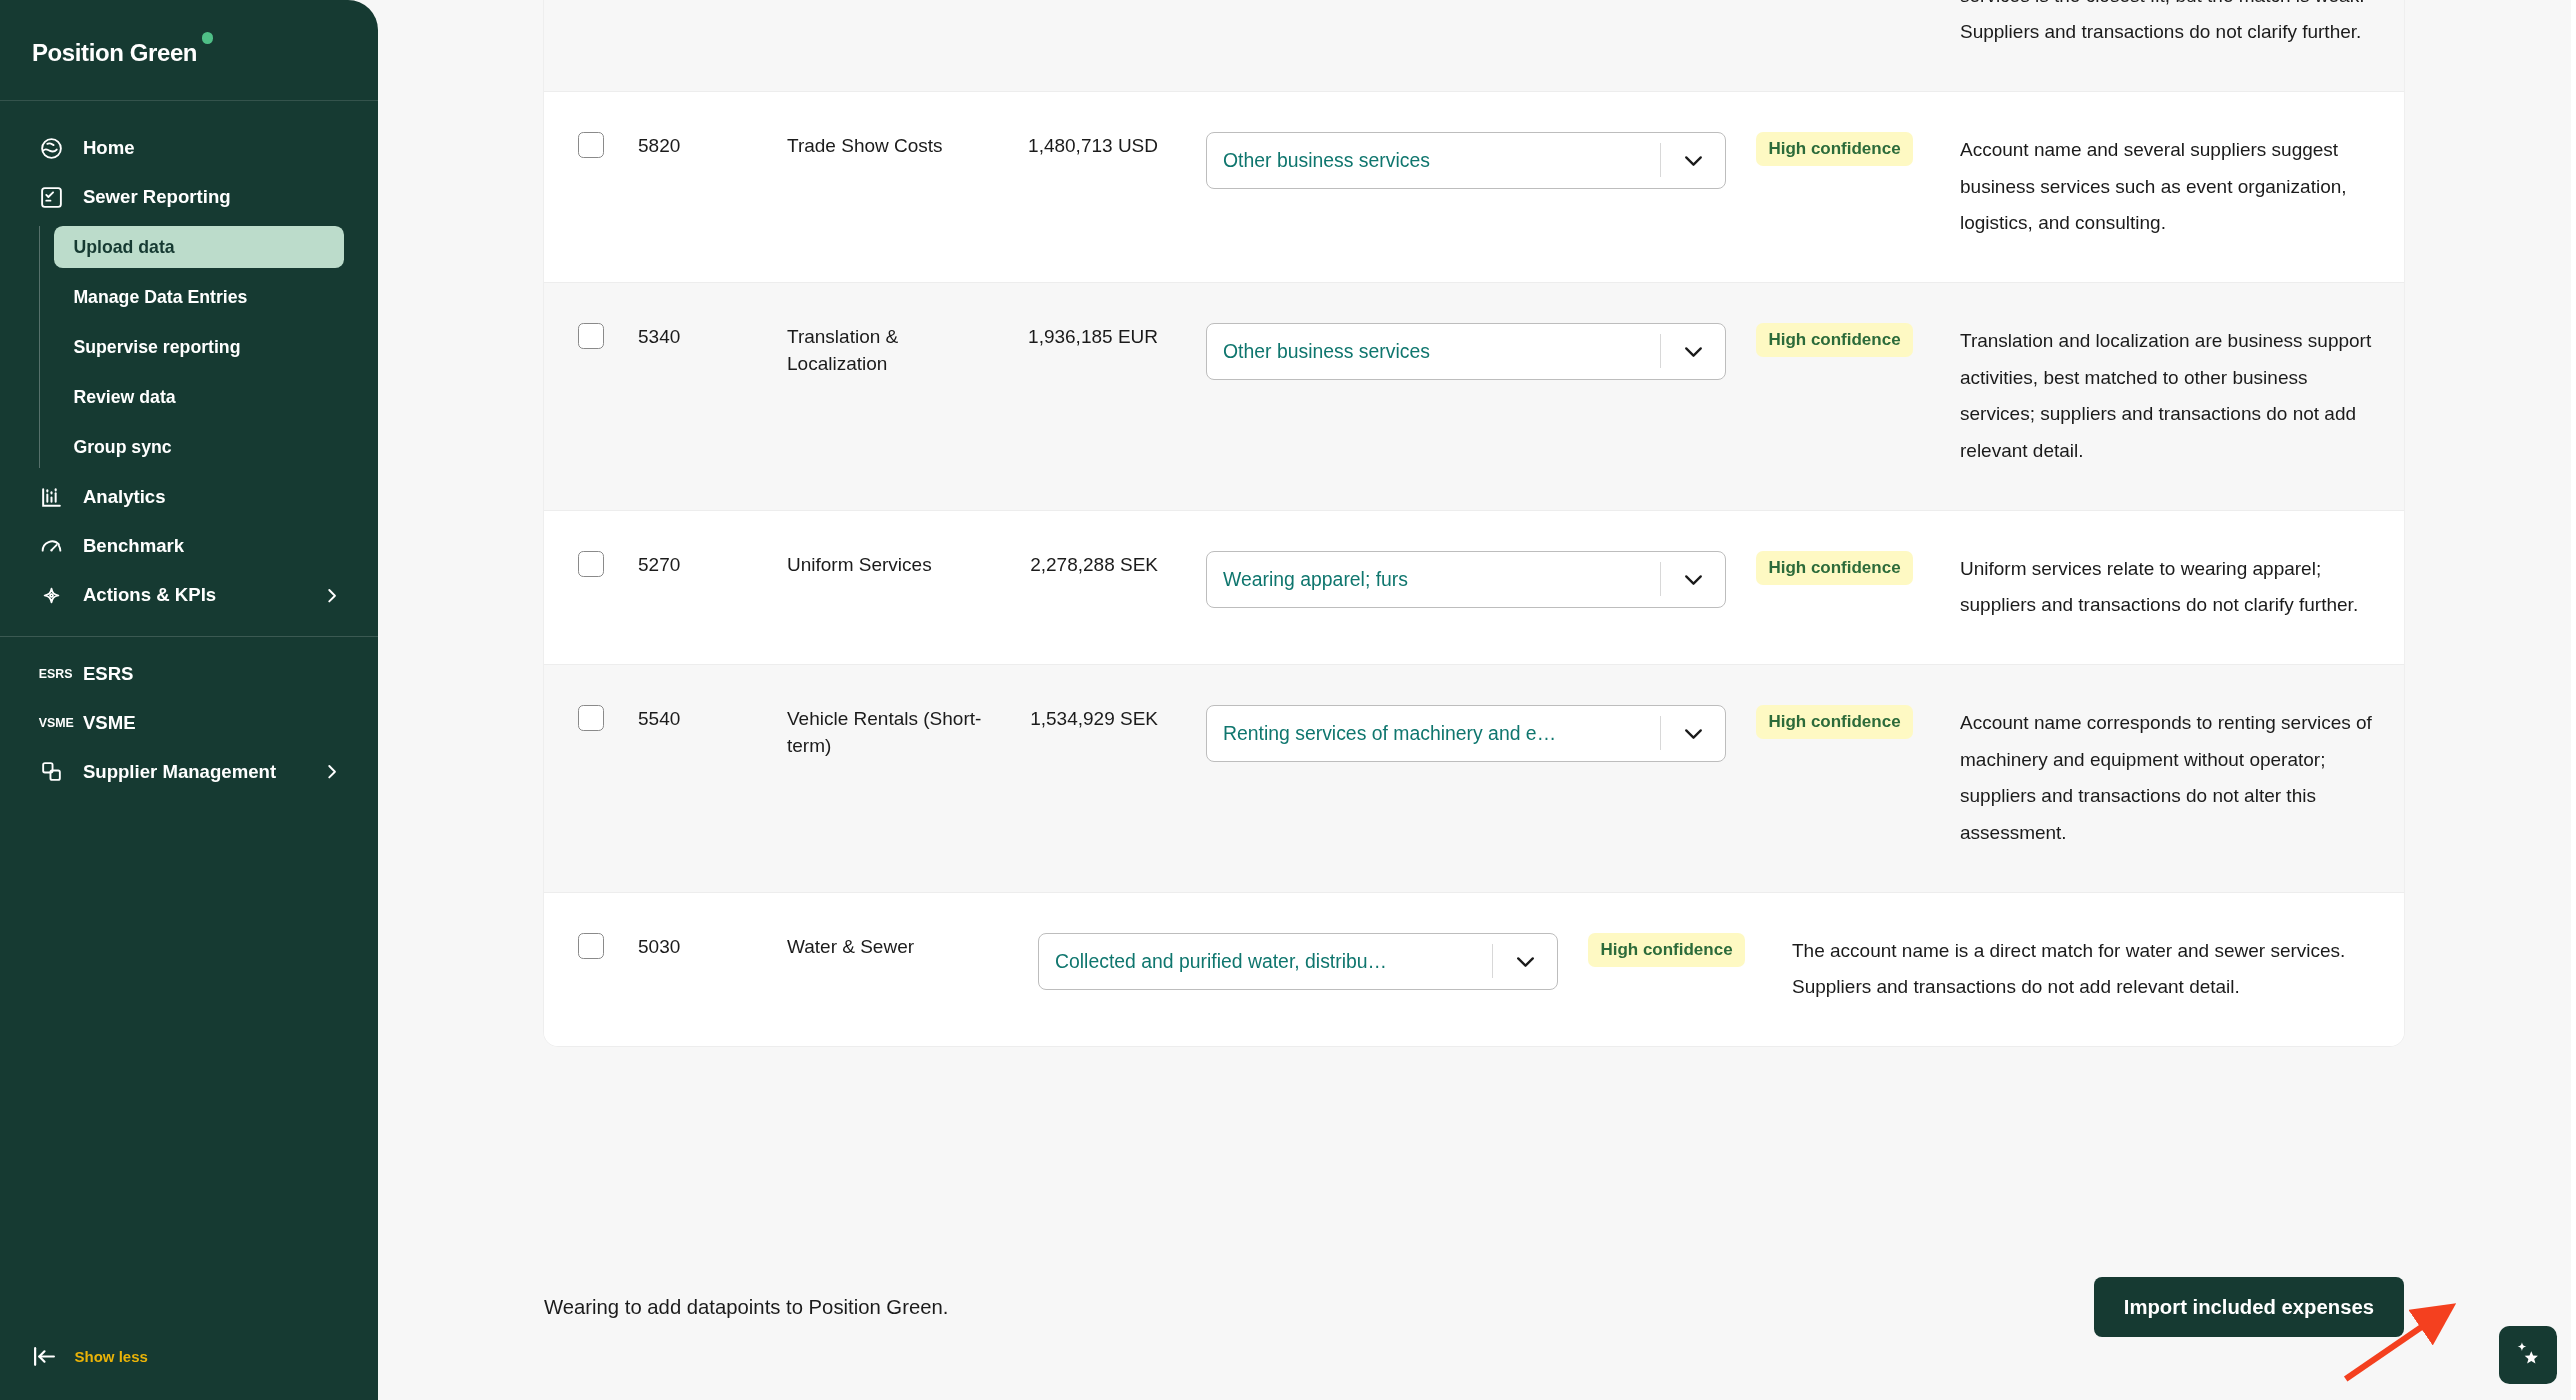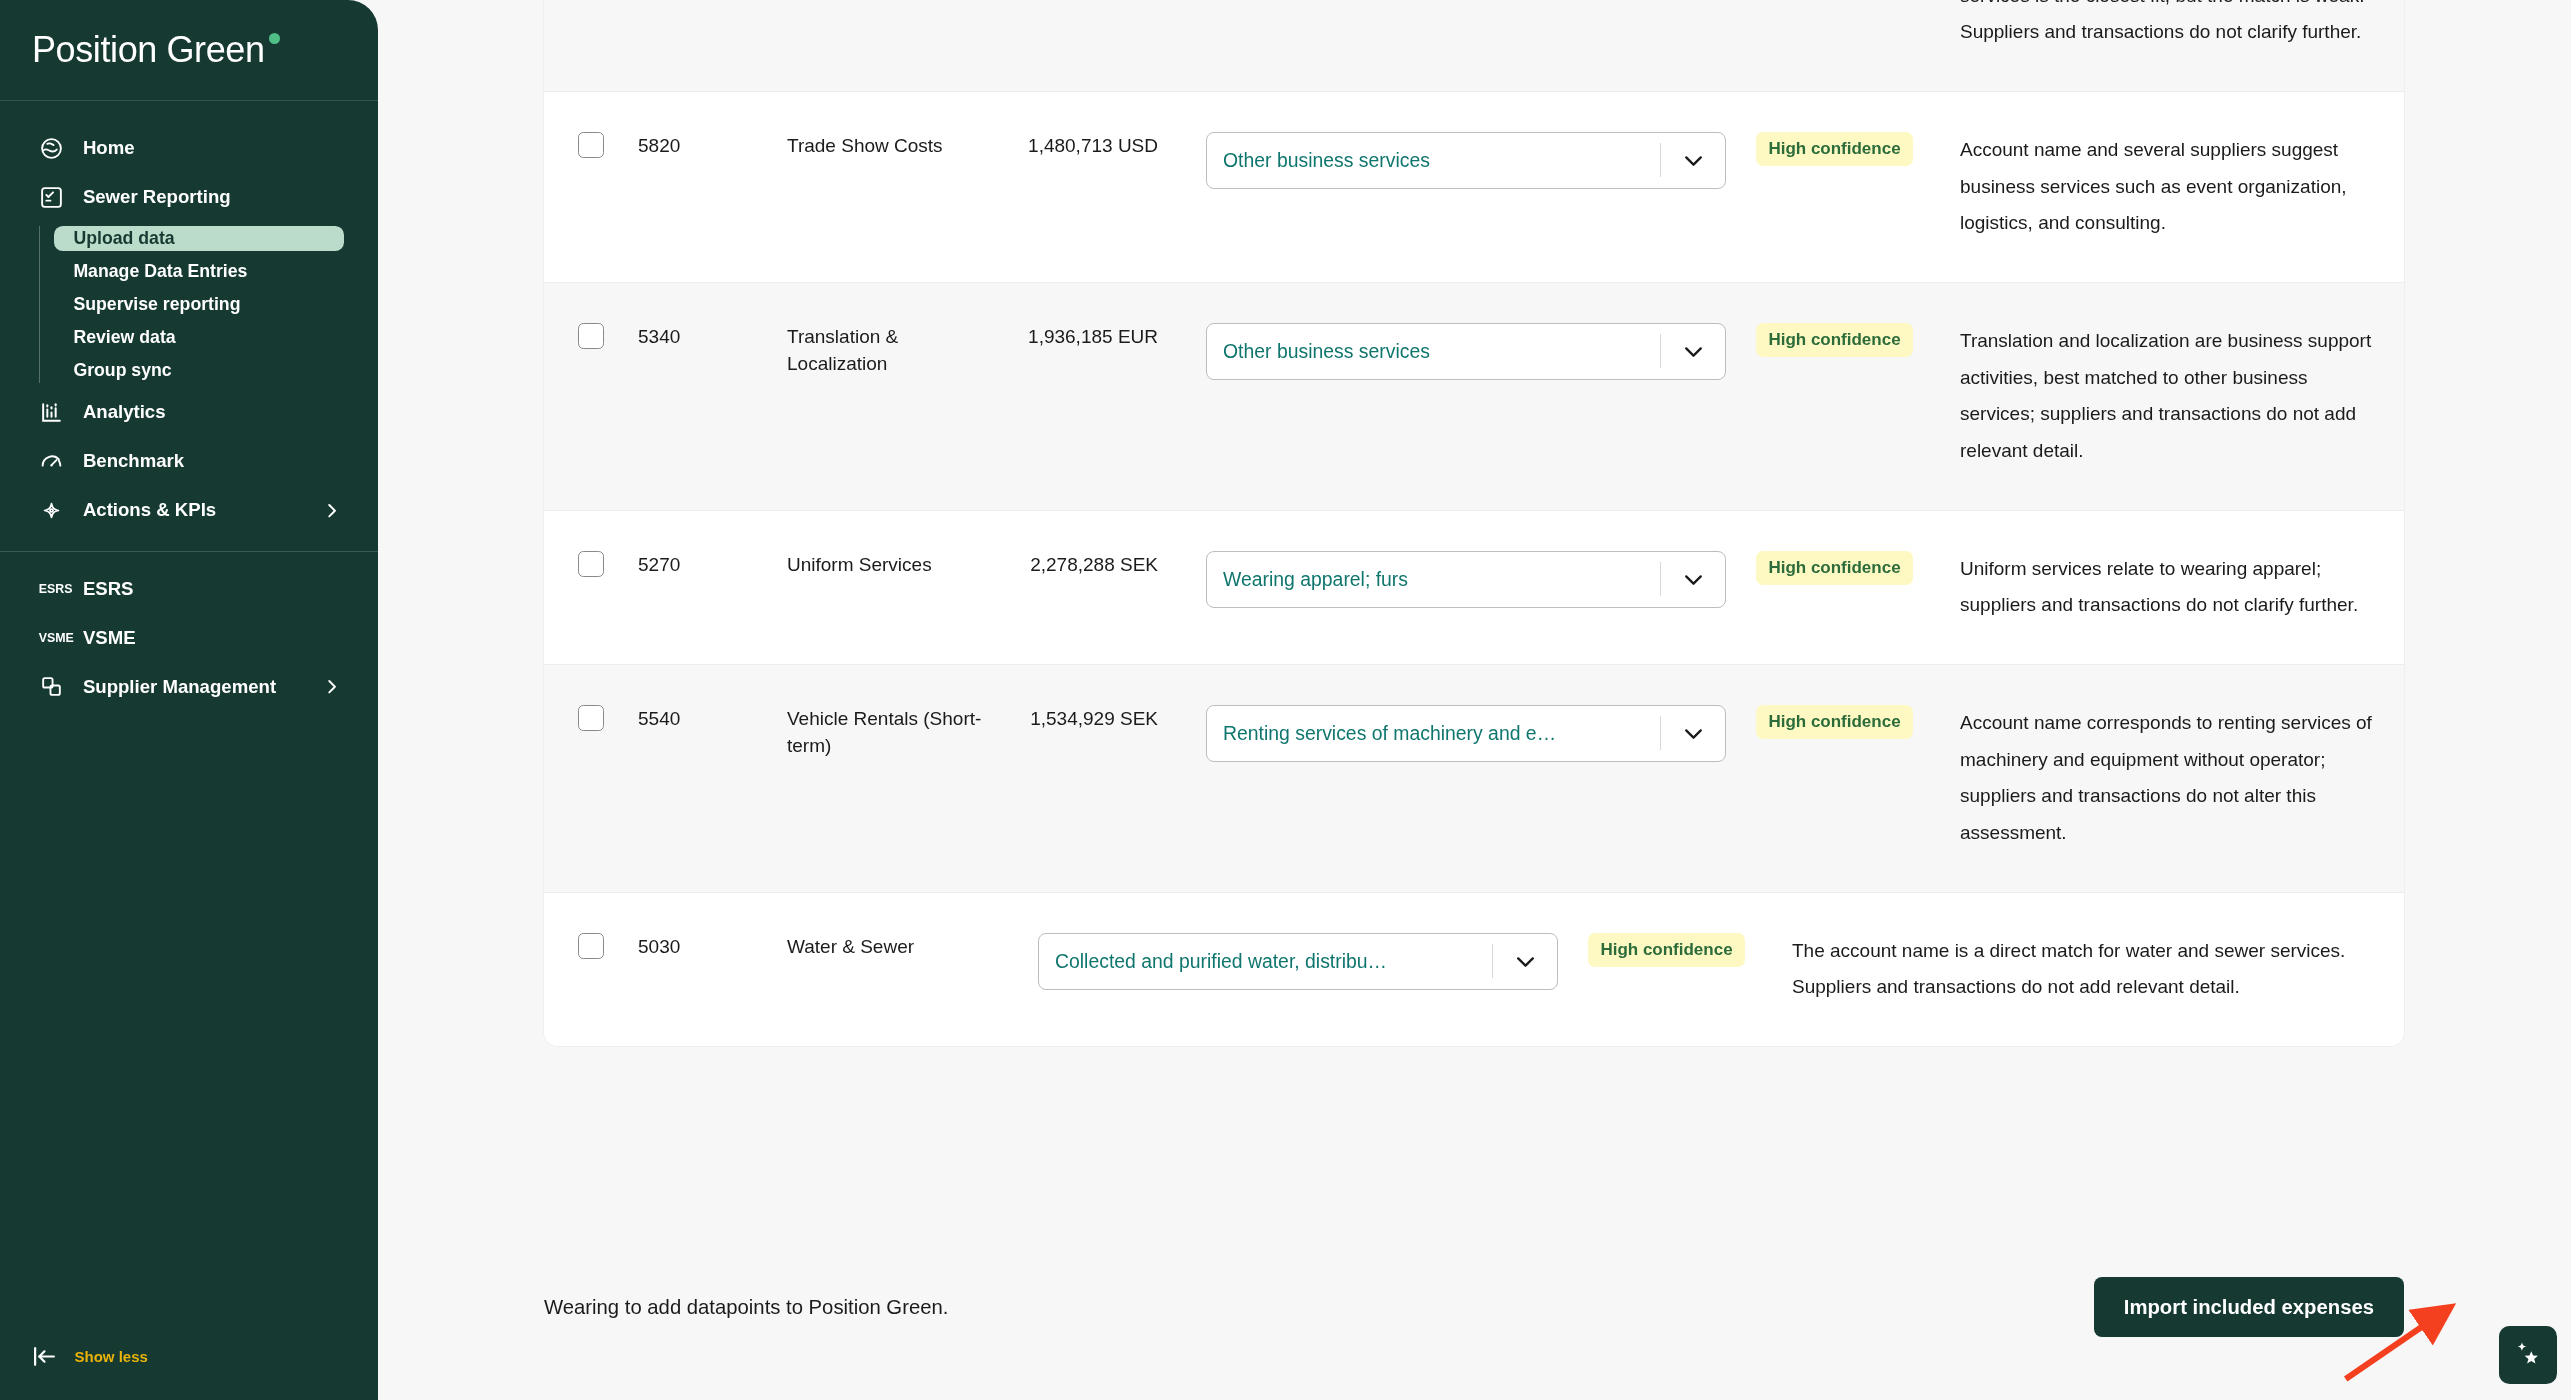--- a/index.html
+++ b/index.html
@@ -26,22 +26,22 @@
   #brand {
     height: 101px;
     display: flex;
     align-items: center;
     padding-left: 32px;
     border-bottom: 0.9px solid rgba(255,255,255,0.13);
     flex: 0 0 auto;
   }
   #brand .wordmark {
     color: #ffffff;
-    font-size: 36px;
-    font-weight: 400;
+    font-size: 24px;
+    font-weight: 700;
     letter-spacing: -0.4px;
     white-space: nowrap;
   }
   #brand .dot {
     display: inline-block;
     width: 11.5px; height: 11.5px;
     border-radius: 50%;
     background: #4FBF87;
     margin-left: 4.4px;
     vertical-align: 17.7px;
@@ -76,21 +76,21 @@
     letter-spacing: 0px;
   }
 
   .sub-wrap {
     margin: 0 17.7px 0 39px;
     border-left: 1.8px solid rgba(255,255,255,0.28);
     padding-left: 0;
   }
   .sub-item {
     display: flex; align-items: center;
-    height: 25px;
+    height: 42px;
     margin: 8px 0 8px 14px;
     padding-left: 19.4px;
     border-radius: 8.8px;
     color: #ffffff;
     font-size: 17.7px;
     font-weight: 600;
     cursor: pointer;
     white-space: nowrap;
   }
   .sub-item.active {

